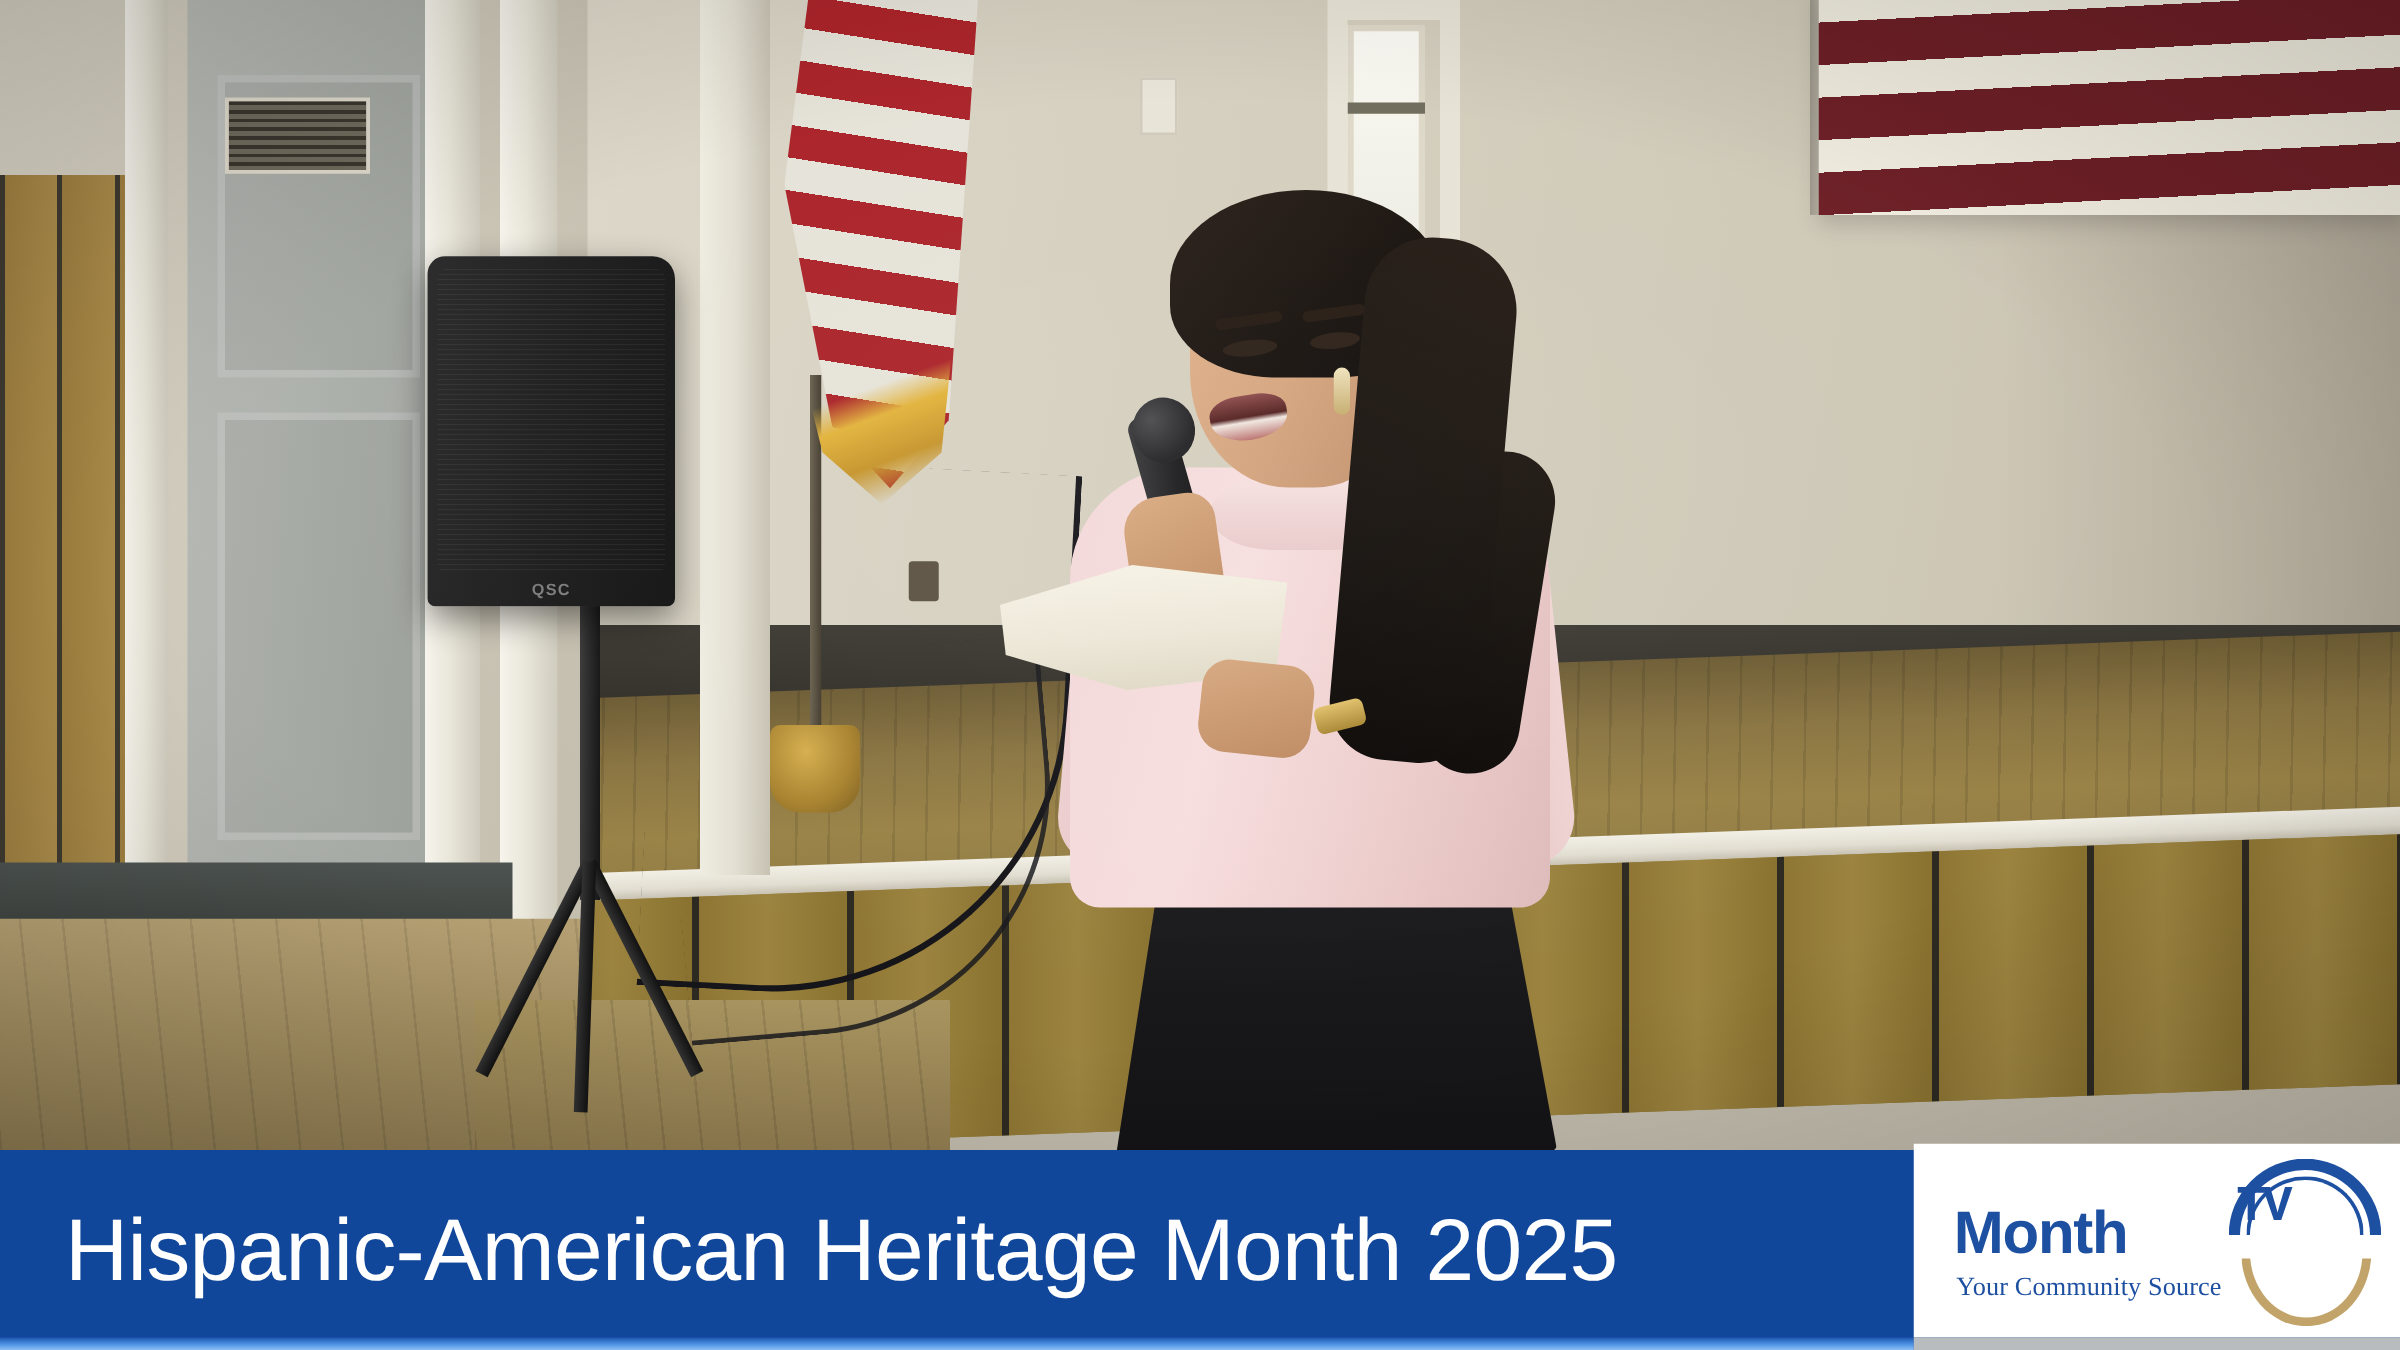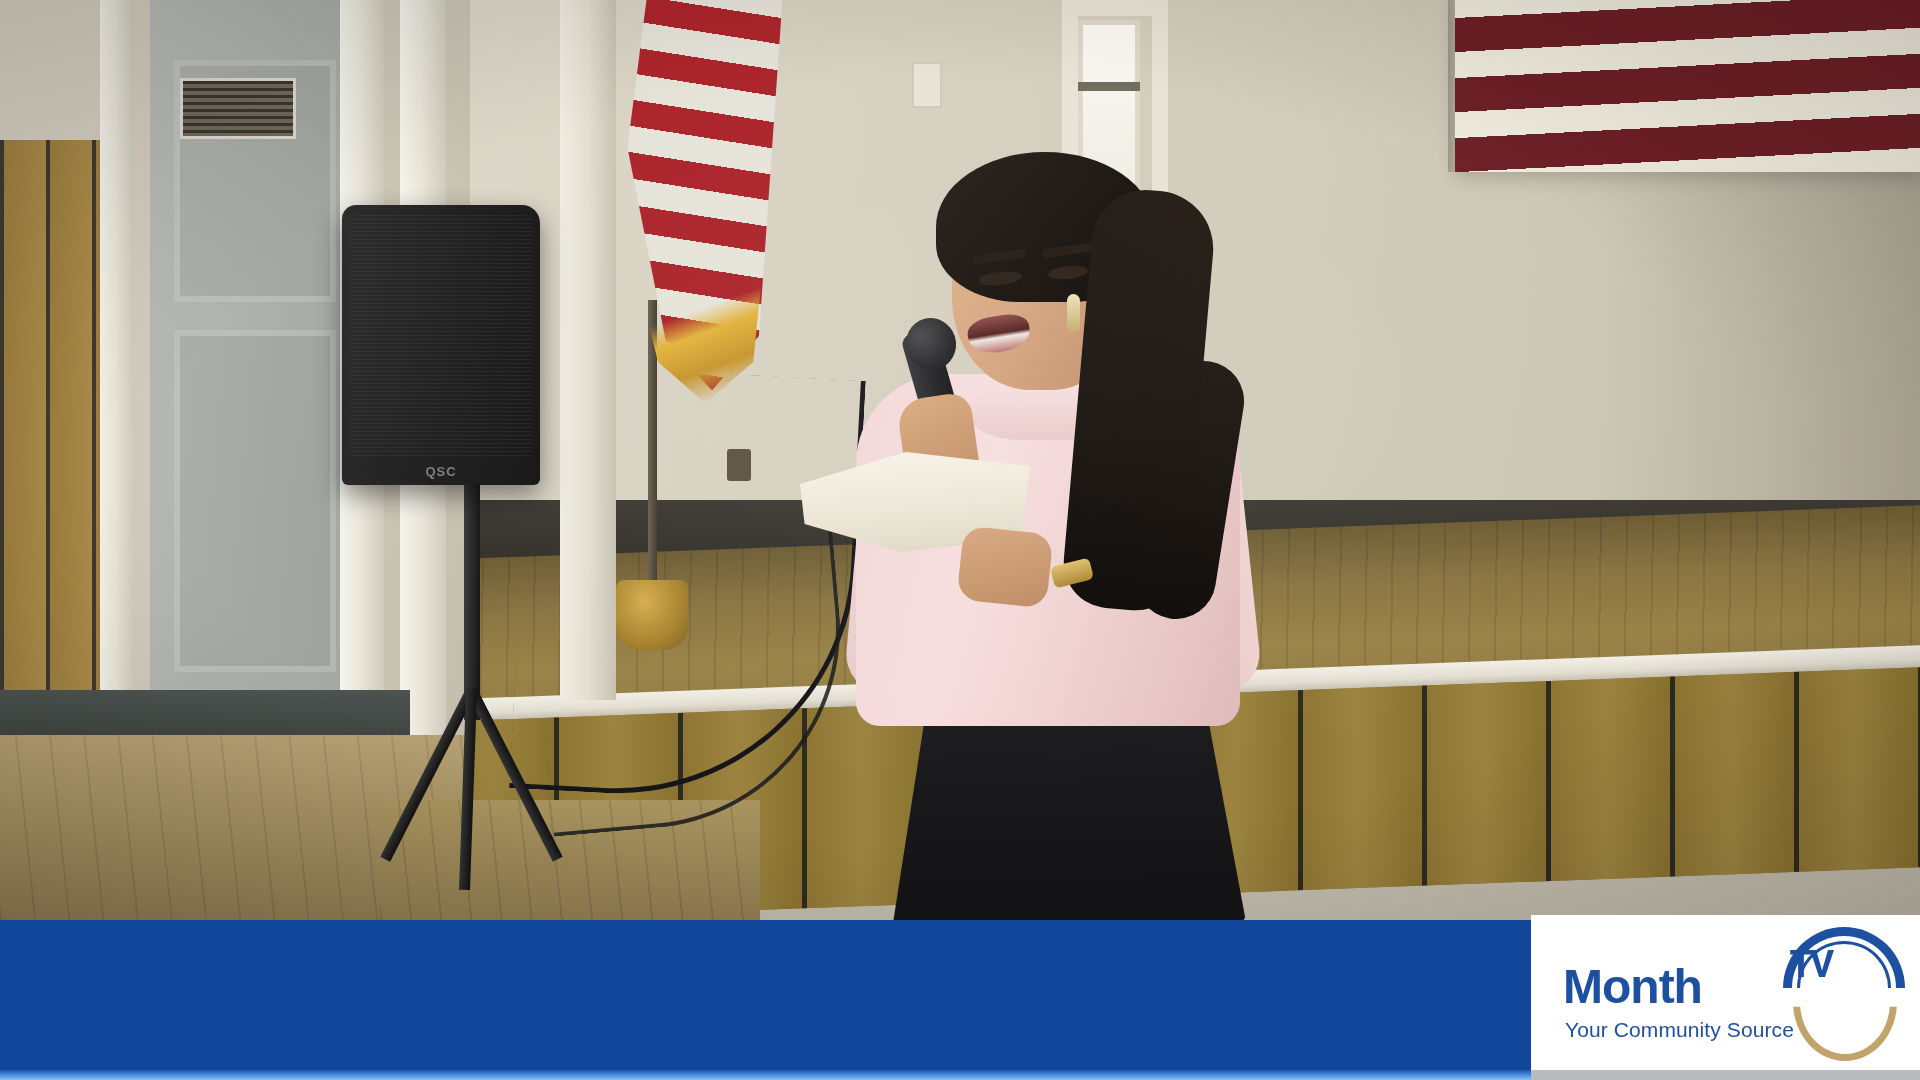--- a/index.html
+++ b/index.html
@@ -501,21 +501,21 @@
     font-family: Liberation Mono, monospace;
     font-weight: bold;
     font-size: 40px;
     color: #1e50a2;
     letter-spacing: -3px;
     line-height: 1;
   }
   .logo-tagline {
     position: absolute;
     left: 34px; top: 104px;
-    font-family: Liberation Sans, sans-serif;
+    font-family: Liberation Serif, serif;
     font-weight: normal;
     font-size: 21px;
     color: #1e50a2;
     letter-spacing: 0.1px;
     line-height: 1;
   }
   .arc {
     position: absolute;
     box-sizing: border-box;
     border-style: solid;
@@ -630,20 +630,21 @@
       <div class="p-hand-mic"></div>
       <div class="paper-sheet"></div>
       <div class="p-hand-paper"></div>
       <div class="p-watch"></div>
     </div>
 
     <div class="grade"></div>
   </div>
 
   <div class="banner">
+    <div class="banner-title">Hispanic-American Heritage Month 2025</div>
     <div class="banner-underline"></div>
   </div>
 
   <div class="logo-plate">
     <div class="logo-inner">
       <div class="arc arc-blue-outer"></div>
       <div class="arc arc-blue-inner"></div>
       <div class="arc arc-gold"></div>
       <div class="logo-word">Month</div>
       <div class="logo-tv">TV</div>

